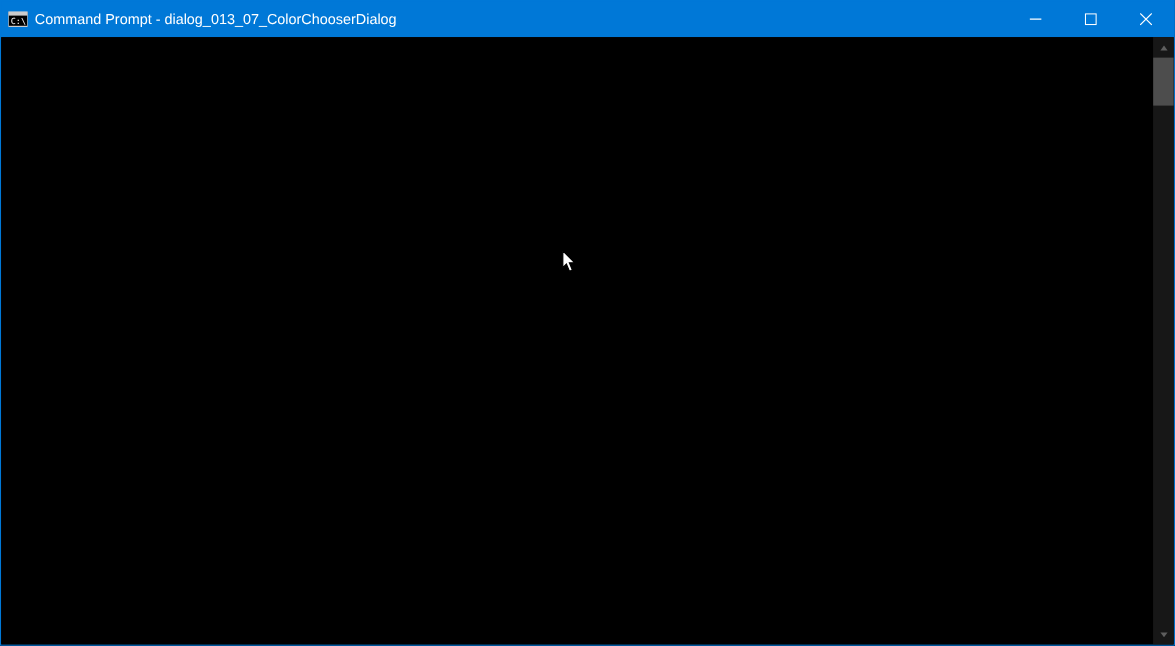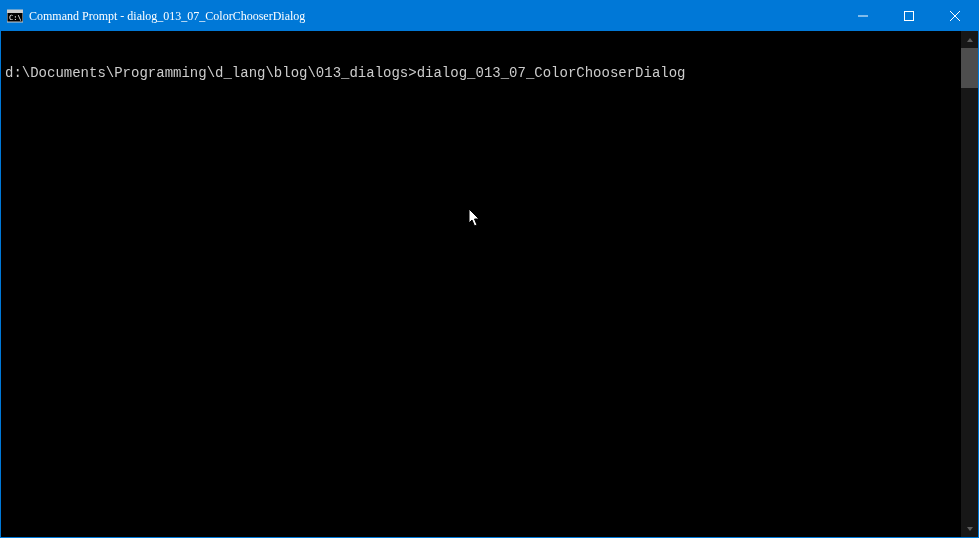--- a/index.html
+++ b/index.html
@@ -40,21 +40,20 @@
       justify-content: center;
     }
     .titlebar-icon svg {
       width: 16px;
       height: 16px;
     }
     .titlebar-title {
       flex: 1;
       white-space: nowrap;
       overflow: hidden;
-      font-family: Liberation Serif, serif;
     }
     .titlebar-buttons {
       display: flex;
       height: 100%;
     }
     .titlebar-btn {
       width: 46px;
       height: 100%;
       display: flex;
       align-items: center;
@@ -161,21 +160,20 @@
       <div class="titlebar-btn">
         <svg viewBox="0 0 10 10">
             <line x1="0" y1="0" x2="10" y2="10"></line>
             <line x1="10" y1="0" x2="0" y2="10"></line>
           </svg>
       </div>
     </div>
   </div>
   <div class="client-area">
     <div class="terminal">
-      <span class="line">d:\Documents\Programming\d_lang\blog\013_dialogs&gt;dialog_013_07_ColorChooserDialog</span>
     </div>
     <div class="scrollbar">
       <div class="scrollbar-btn">
         <svg viewBox="0 0 8 8">
             <polygon points="4,2 7,6 1,6"></polygon>
           </svg>
       </div>
       <div class="scrollbar-track">
         <div class="scrollbar-thumb"></div>
       </div>

